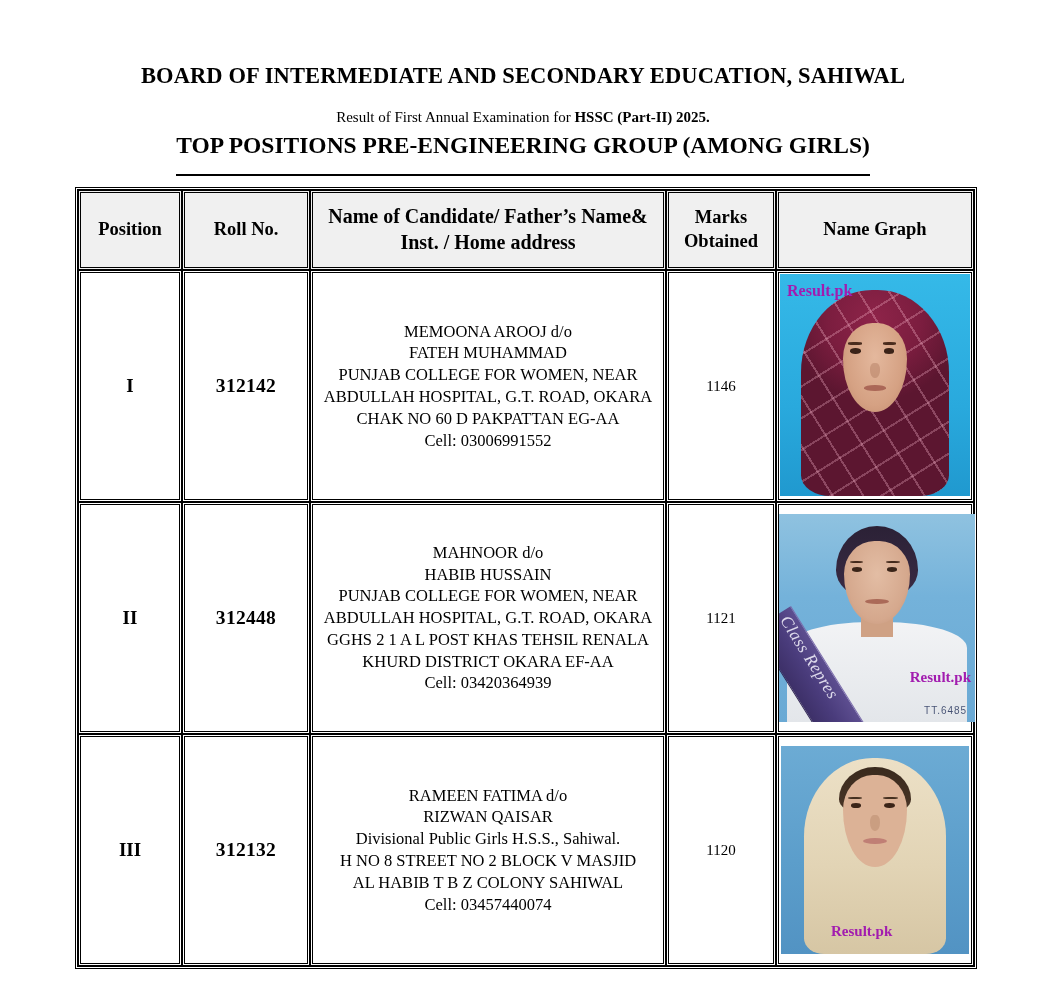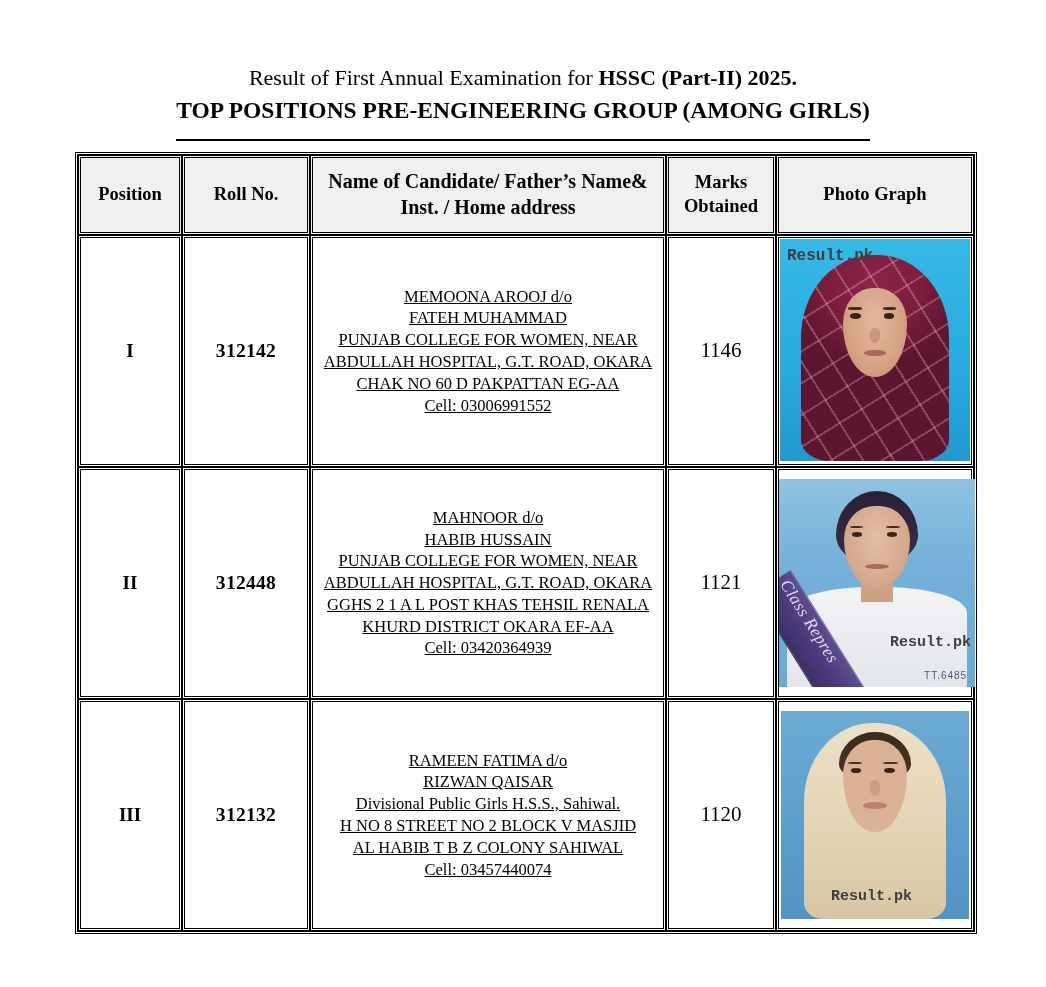--- a/index.html
+++ b/index.html
@@ -21,23 +21,23 @@
     padding-top: 62px;
     text-align: center;
   }
   .heading-line1 {
     font-size: 22.5px;
     font-weight: bold;
     letter-spacing: 0.1px;
     line-height: 1.25;
   }
   .heading-line2 {
-    font-size: 22px;
+    font-size: 15px;
     line-height: 1.3;
-    margin-top: 2px;
+    margin-top: 18px;
   }
   .heading-line2 .bold-part { font-weight: bold; }
   .heading-line3 {
     font-size: 23.5px;
     font-weight: bold;
     margin-top: 3px;
     line-height: 1.25;
   }
   .heading-line3 span {
     border-bottom: 2px solid #000;
@@ -88,31 +88,31 @@
     font-size: 19px;
     font-weight: bold;
     font-family: "Liberation Serif", serif;
   }
   td.cell-roll {
     font-size: 19.5px;
     font-weight: bold;
     letter-spacing: 0.3px;
   }
   td.cell-marks {
-    font-size: 21px;
+    font-size: 15px;
   }
   td.cell-name {
     padding: 4px 6px;
   }
   .name-block {
     font-size: 16.5px;
     line-height: 1.32;
     white-space: nowrap;
   }
-  .name-block .ln { display: block; text-decoration: underline; }
+  .name-block .ln { display: block; }
 
   
   td.cell-photo {
     padding: 0;
     position: relative;
   }
   .photo-frame {
     position: relative;
     margin: 0 auto;
     overflow: hidden;
@@ -295,34 +295,35 @@
     border-radius: 40% 40% 50% 50%;
   }
   .p3-lip {
     position: absolute; left: 43.5%; top: 44%;
     width: 13%; height: 3%;
     background: #c07f75; border-radius: 50%;
   }
 
   .watermark {
     position: absolute;
-    font-family: Liberation Mono, monospace;
-    font-weight: bold;
-    color: #404040;
+    font-family: Liberation Serif, serif;
+    font-weight: bold;
+    color: #a21caf;
     z-index: 5;
     white-space: nowrap;
   }
   .wm-1 { left: 7px;  top: 8px;   font-size: 16px; }
   .wm-2 { right: 4px; bottom: 36px; font-size: 15px; }
   .wm-3 { left: 50px; bottom: 14px; font-size: 15px; }
 </style>
 </head>
 <body>
 
 <div class="heading">
+  <div class="heading-line1">BOARD OF INTERMEDIATE AND SECONDARY EDUCATION, SAHIWAL</div>
   <div class="heading-line2"><span>Result of First Annual Examination for </span><span class="bold-part">HSSC (Part-II) 2025.</span></div>
   <div class="heading-line3"><span>TOP POSITIONS PRE-ENGINEERING GROUP (AMONG GIRLS)</span></div>
 </div>
 
 <div class="table-wrap">
   <table class="result-table">
     <colgroup>
       <col class="c-position">
         <col class="c-roll">
         <col class="c-name">
@@ -334,21 +335,21 @@
         <th>Position</th>
         <th>Roll No.</th>
         <th class="h-name">
           <div>Name of Candidate/ Father’s Name&amp;</div>
           <div>Inst. / Home address</div>
         </th>
         <th>
           <div>Marks</div>
           <div>Obtained</div>
         </th>
-        <th>Photo Graph</th>
+        <th>Name Graph</th>
       </tr>
     </thead>
     <tbody>
 
       <tr class="row-1">
         <td class="cell-position">I</td>
         <td class="cell-roll">312142</td>
         <td class="cell-name">
           <div class="name-block">
             <span class="ln">MEMOONA AROOJ d/o</span>

